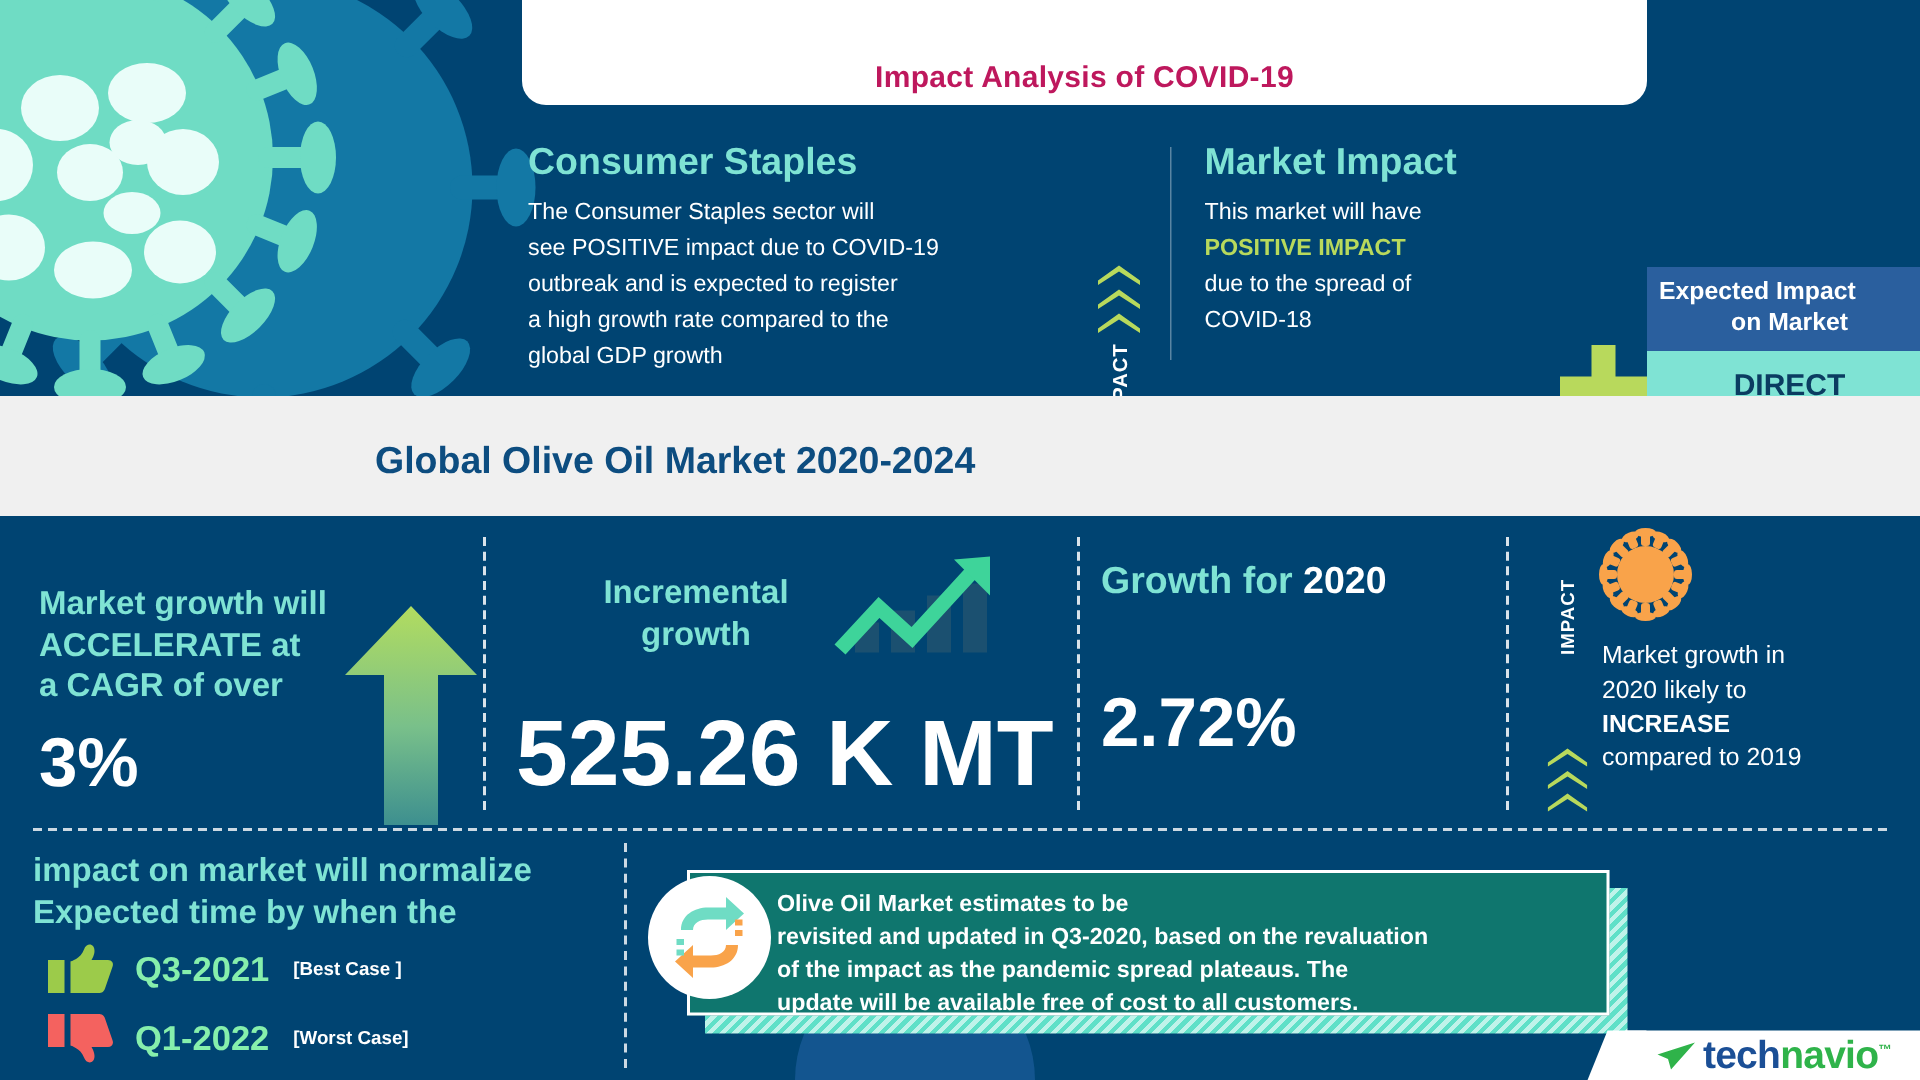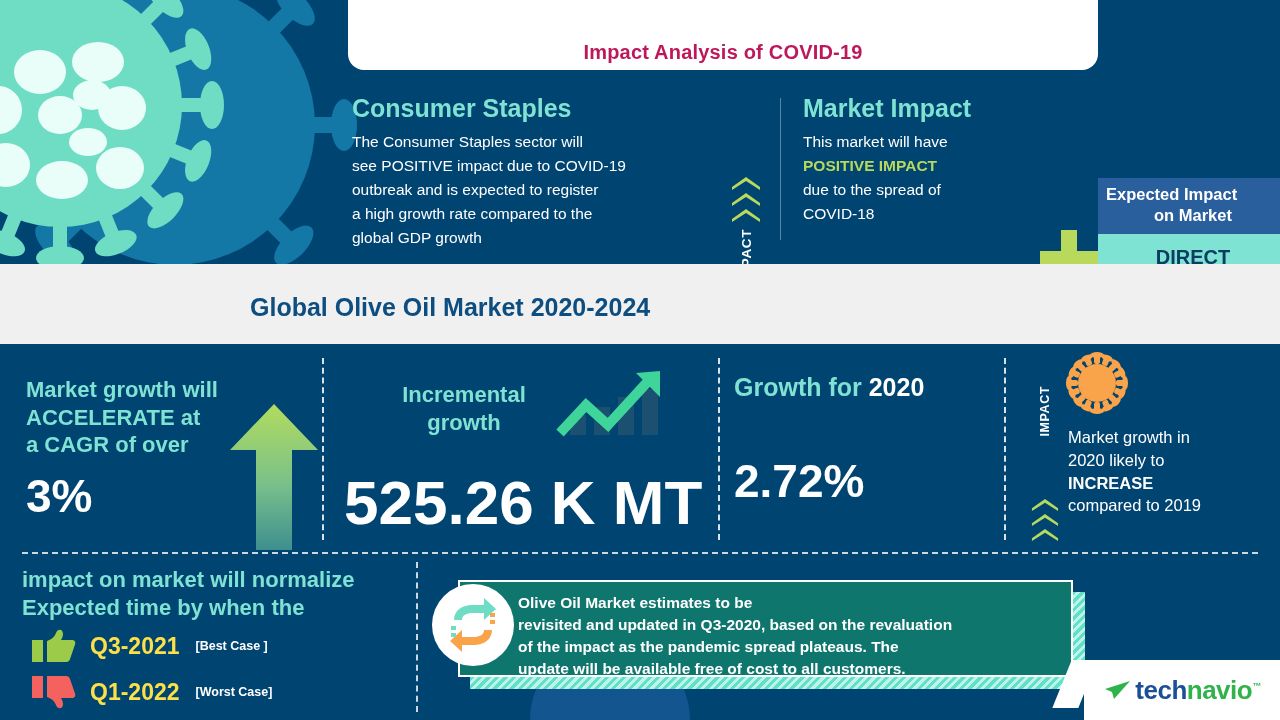--- a/index.html
+++ b/index.html
@@ -91,21 +91,21 @@
     position: absolute; top: 14px; height: 182px; width: 0;
     border-left: 2px dashed rgba(255,255,255,.85);
   }
   .dash-h {
     position: absolute; left: 22px; top: 552px; width: 1236px; height: 0;
     border-top: 2px dashed rgba(255,255,255,.8);
   }
   .stat-label { color: #7fe3d4; font-size: 22px; font-weight: bold; line-height: 1.25; }
   .stat-value { color: #ffffff; font-weight: bold; }
 
-  .stat1 { position: absolute; left: 26px; top: 32px; width: 230px; }
+  .stat1 { position: absolute; left: 26px; top: 44px; width: 230px; }
   .stat1 .stat-value { font-size: 46px; margin-top: 10px; }
   .big-arrow { position: absolute; left: 228px; top: 400px; width: 92px; height: 152px; }
 
   .stat2 { position: absolute; left: 344px; top: 37px; width: 240px; text-align: center; }
   .stat2 .stat-value { font-size: 62px; margin-top: 31px; white-space: nowrap; }
   .trend-icon { position: absolute; left: 556px; top: 367px; width: 112px; height: 72px; }
 
   .stat3 { position: absolute; left: 734px; top: 28px; width: 260px; }
   .stat3 .stat-head { font-size: 25px; font-weight: bold; line-height: 1.2; }
   .stat3 .stat-head .teal { color: #7fe3d4; }
@@ -131,21 +131,21 @@
 
   
   .bottom { position: absolute; left: 0; top: 552px; width: 1280px; height: 168px; }
   .norm-title {
     position: absolute; left: 22px; top: 14px; width: 420px;
     color: #7fe3d4; font-size: 22px; font-weight: bold; line-height: 1.25;
   }
   .case-row { position: absolute; display: flex; align-items: center; gap: 14px; }
   .case-row.r1 { left: 32px; top: 76px; }
   .case-row.r2 { left: 32px; top: 122px; }
-  .case-q { color: #fde047; font-size: 23px; font-weight: bold; text-align: right; }
+  .case-q { color: #86efac; font-size: 23px; font-weight: bold; text-align: right; }
   .case-tag { color: #ffffff; font-size: 12.5px; font-weight: bold; margin-left: 2px; }
   .thumb { width: 44px; height: 36px; }
 
   .dash-v-bottom {
     position: absolute; left: 416px; top: 562px; height: 150px; width: 0;
     border-left: 2px dashed rgba(255,255,255,.8);
   }
 
   
   .note-shadow {
@@ -161,21 +161,21 @@
     color: #ffffff; font-size: 15.5px; line-height: 1.42; font-weight: bold;
   }
   .cycle-badge {
     position: absolute; left: 432px; top: 584px; width: 82px; height: 82px;
     border-radius: 50%; background: #ffffff;
     display: flex; align-items: center; justify-content: center;
   }
 
   
   .logo-wrap {
-    position: absolute; right: 0; bottom: 0; width: 196px; height: 60px;
+    position: absolute; right: 0; bottom: 0; width: 196px; height: 33px;
     background: #ffffff;
     display: flex; align-items: center; justify-content: center; gap: 2px;
   }
   .logo-wrap::before {
     content: ""; position: absolute; left: -22px; top: 0; width: 26px; height: 48px;
     background: #ffffff; transform: skewX(-22deg);
   }
   .logo-text { font-size: 26px; font-weight: bold; letter-spacing: -.5px; position: relative; }
   .logo-text .a { color: #1b4f96; }
   .logo-text .b { color: #2fb34a; }

